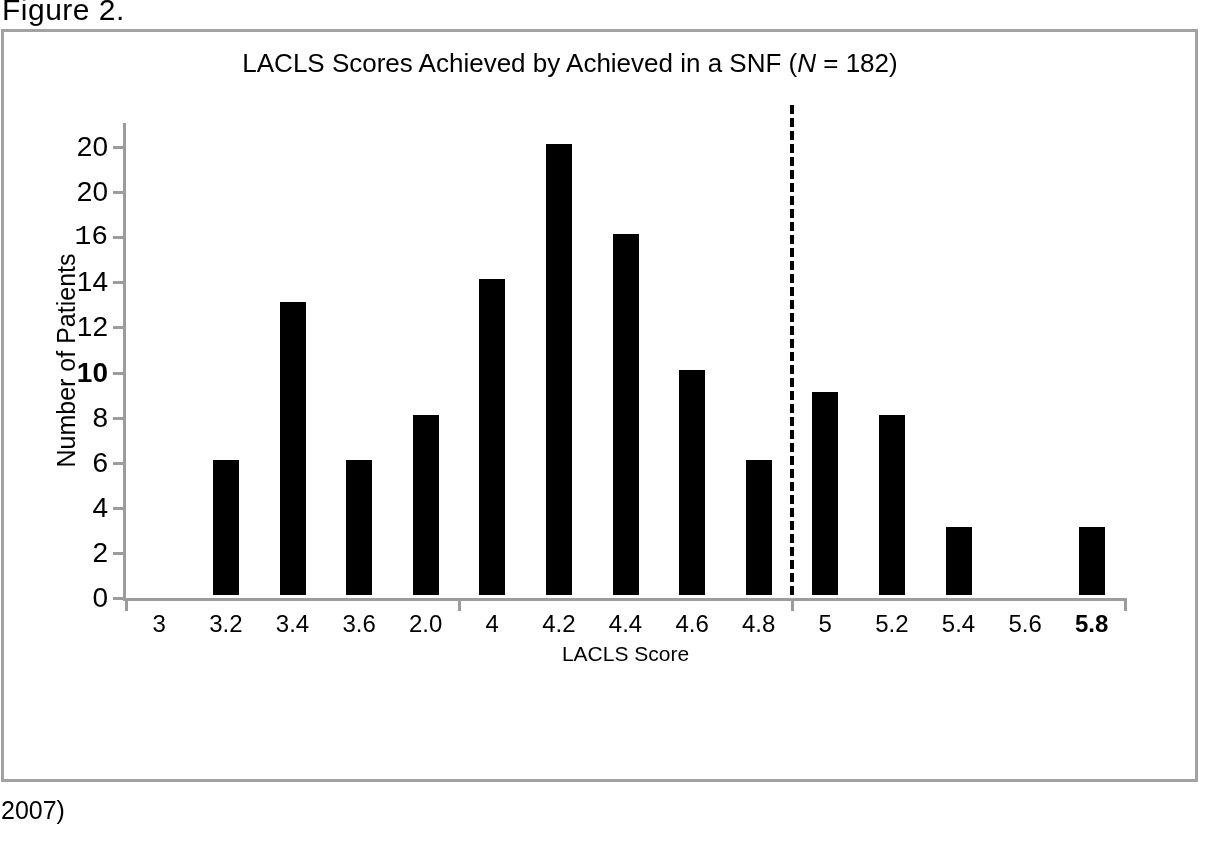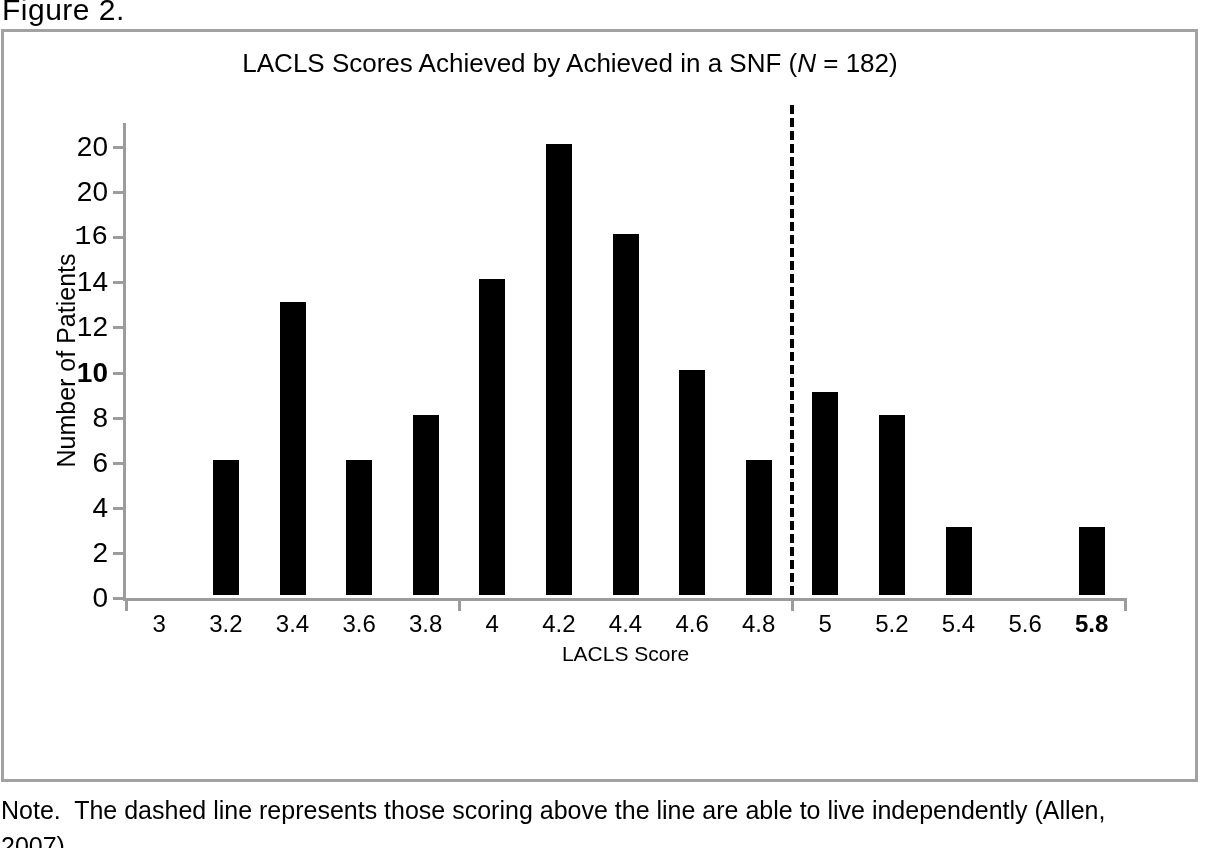--- a/index.html
+++ b/index.html
@@ -69,21 +69,21 @@
   <div class="xaxis-line"></div>
   <div id="refline" class="refline" style="left: 664px; width: 4px;"></div>
 <div class="xticklabel" style="left: 0px; width: 66.6px;">3</div>
     <div class="bar" style="left: 86.9px; height: 135.3px;"></div>
     <div class="xticklabel" style="left: 66.6px; width: 66.6px;">3.2</div>
     <div class="bar" style="left: 153.5px; height: 293.15px;"></div>
     <div class="xticklabel" style="left: 133.2px; width: 66.6px;">3.4</div>
     <div class="bar" style="left: 220.1px; height: 135.3px;"></div>
     <div class="xticklabel" style="left: 199.8px; width: 66.6px;">3.6</div>
     <div class="bar" style="left: 286.7px; height: 180.4px;"></div>
-    <div class="xticklabel" style="left: 266.4px; width: 66.6px;">3.8</div>
+    <div class="xticklabel" style="left: 266.4px; width: 66.6px;">2.0</div>
     <div class="bar" style="left: 353.3px; height: 315.7px;"></div>
     <div class="xticklabel" style="left: 333px; width: 66.6px;">4</div>
     <div class="bar" style="left: 419.9px; height: 451px;"></div>
     <div class="xticklabel" style="left: 399.6px; width: 66.6px;">4.2</div>
     <div class="bar" style="left: 486.5px; height: 360.8px;"></div>
     <div class="xticklabel" style="left: 466.2px; width: 66.6px;">4.4</div>
     <div class="bar" style="left: 553.1px; height: 225.5px;"></div>
     <div class="xticklabel" style="left: 532.8px; width: 66.6px;">4.6</div>
     <div class="bar" style="left: 619.7px; height: 135.3px;"></div>
     <div class="xticklabel" style="left: 599.4px; width: 66.6px;">4.8</div>
@@ -120,15 +120,14 @@
     <div class="yticklabel" style="top: 10px;">20</div>
     <div class="xtick" style="left: -1.5px;"></div>
     <div class="xtick" style="left: 331.5px;"></div>
     <div class="xtick" style="left: 664.5px;"></div>
     <div class="xtick" style="left: 997.5px;"></div>
   </div>
 
 <div class="xlabel">LACLS Score</div>
 
 <div class="note">
-  <div class="note-line">Note.  The dashed line represents those scoring above the line are able to live independently (Allen,</div>
   <div class="note-line">2007)</div>
 </div>
 
 </body></html>

